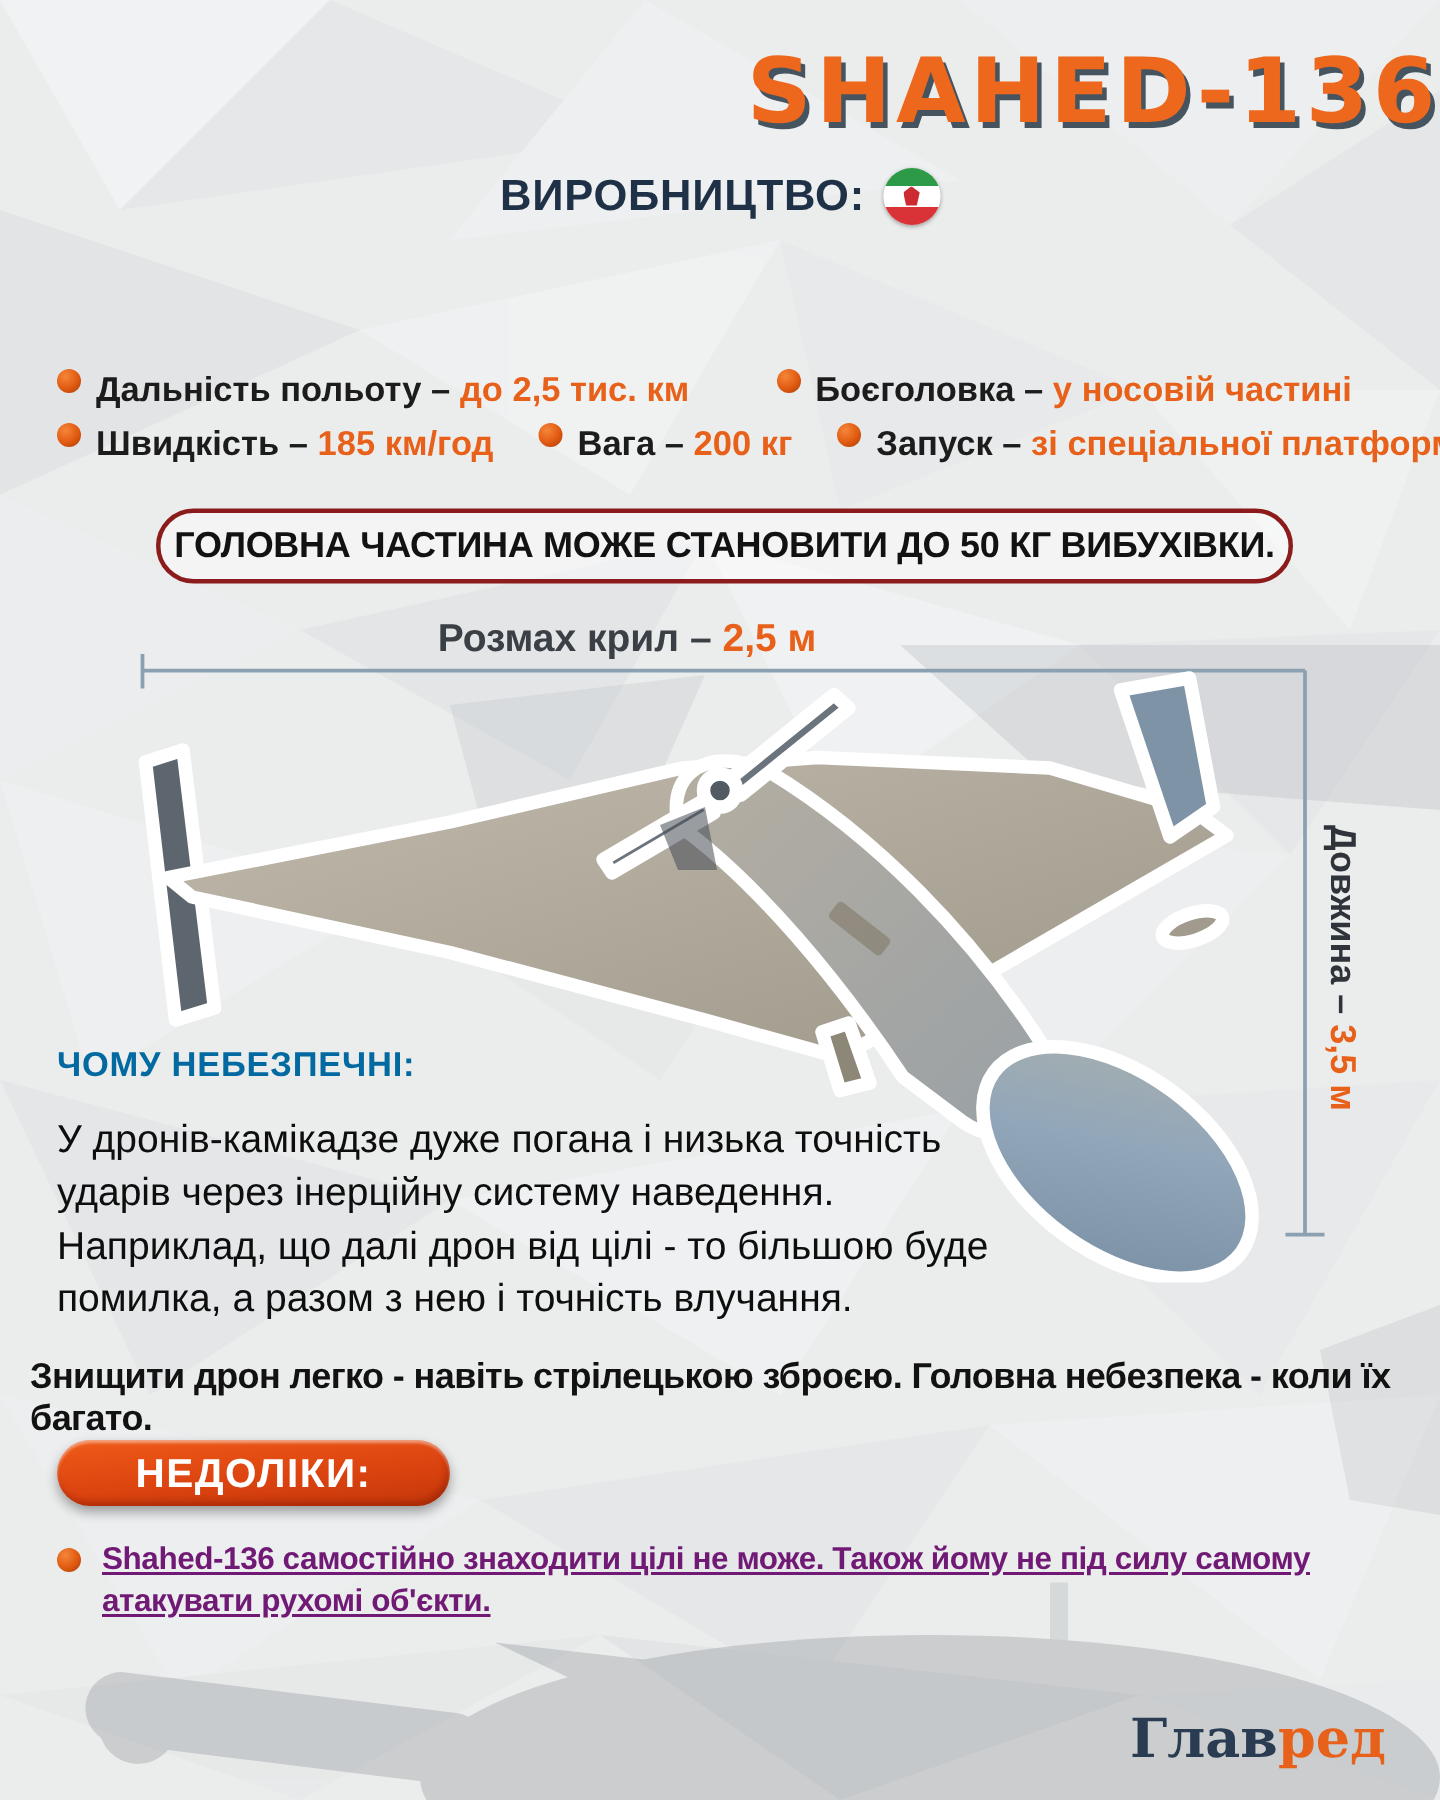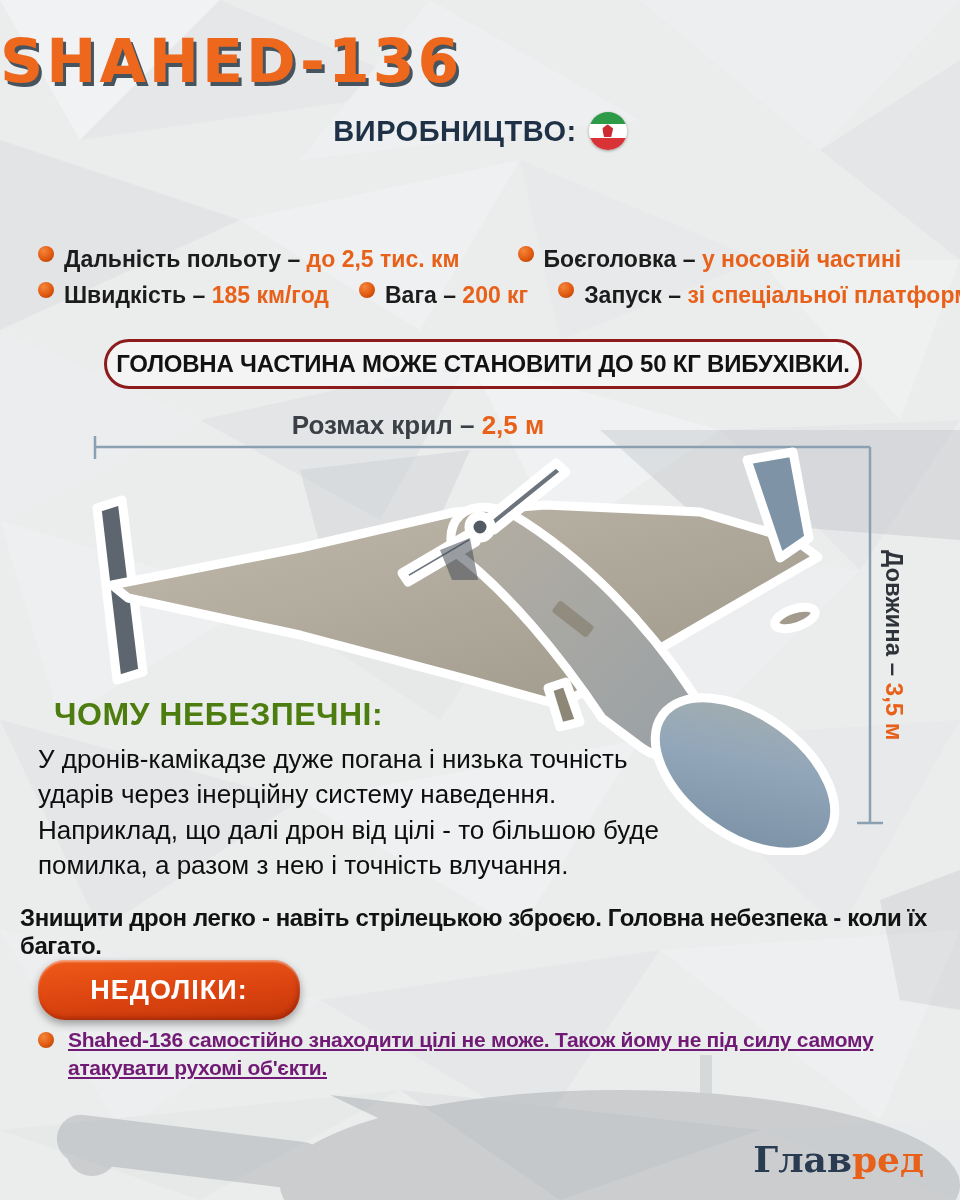--- a/index.html
+++ b/index.html
@@ -1,21 +1,21 @@
 <!DOCTYPE html>
 <html><head>
 <meta charset="utf-8">
 <style>
   html,body{margin:0;padding:0;}
   body{font-family:"Liberation Sans", sans-serif;}
   .canvas{position:relative;width:960px;height:1200px;overflow:hidden;background:#ebecec;}
   .bg-svg{position:absolute;left:0;top:0;z-index:0;}
   .layer{position:absolute;z-index:2;}
 
-  .title{left:0;top:26px;width:960px;text-align:left;font-size:60px;font-weight:800;
+  .title{left:0;top:26px;width:960px;text-align:right;font-size:60px;font-weight:800;
          color:#ed671c;letter-spacing:3px;text-shadow:3px 4px 0 #46545f;font-family:"DejaVu Sans", sans-serif;}
   .prod-row{left:0;top:112px;width:960px;display:flex;justify-content:center;align-items:center;gap:12px;}
   .prod-label,.prod-value{font-size:29px;font-weight:700;color:#1f3147;letter-spacing:.5px;}
   .flag{width:38px;height:38px;border-radius:50%;box-shadow:0 1px 3px rgba(0,0,0,.35);
         background:linear-gradient(to bottom,#2d9a47 0%,#2d9a47 31%,#ffffff 31%,#ffffff 69%,#d93338 69%,#d93338 100%);
         position:relative;flex:0 0 auto;}
   .flag .emblem{position:absolute;left:50%;top:50%;transform:translate(-50%,-52%);width:11px;height:13px;background:#cc2b31;
         clip-path:polygon(50% 0,100% 32%,82% 100%,18% 100%,0 32%);}
 
   .specs-heading{left:38px;top:190px;font-size:31px;font-weight:800;color:#16283e;letter-spacing:.5px;}
@@ -32,25 +32,25 @@
         background:rgba(255,255,255,.45);display:flex;align-items:center;justify-content:center;}
   .warhead-banner span{font-size:24px;font-weight:800;color:#121212;letter-spacing:-.2px;}
 
   .wingspan{left:0;top:410px;width:836px;text-align:center;font-size:26px;font-weight:700;color:#3a4046;}
   .wingspan .val{color:#e8611a;}
   .length-label{left:880px;top:550px;writing-mode:vertical-rl;font-size:24px;font-weight:700;color:#2e343a;}
   .length-label .val{color:#e8611a;}
 
   .drone-svg{position:absolute;left:0;top:430px;z-index:2;}
 
-  .danger-heading{left:38px;top:696px;font-size:32px;font-weight:800;color:#4d7c0f;letter-spacing:.5px;z-index:3;margin-left:16px;}
+  .danger-heading{left:38px;top:696px;font-size:23px;font-weight:800;color:#0369a1;letter-spacing:.5px;z-index:3;}
   .danger-par{left:38px;top:742px;width:660px;font-size:26px;font-weight:400;color:#0e0e0e;line-height:1.36;z-index:3;}
   .danger-note{left:20px;top:904px;width:930px;font-size:24px;font-weight:700;color:#121212;letter-spacing:-.4px;z-index:3;}
 
-  .drawbacks-btn{left:38px;top:960px;width:262px;height:60px;border-radius:27px;
+  .drawbacks-btn{left:38px;top:960px;width:262px;height:44px;border-radius:27px;
         background:linear-gradient(175deg,#ef5a17 0%,#dc4410 55%,#c4370a 100%);
         box-shadow:0 4px 8px rgba(0,0,0,.35), inset 0 2px 2px rgba(255,255,255,.45), inset -2px -3px 4px rgba(120,20,0,.4);
         display:flex;align-items:center;justify-content:center;z-index:3;}
   .drawbacks-btn span{color:#ffffff;font-size:27px;font-weight:800;letter-spacing:1px;}
   .drawback-item{left:38px;top:1026px;width:880px;display:flex;gap:14px;align-items:flex-start;z-index:3;}
   .drawback-item .bullet{margin-top:6px;}
   .drawback-text{font-size:21px;font-weight:700;color:#701a75;letter-spacing:-.3px;line-height:1.35;width:828px;text-decoration:underline;}
 
   .logo{right:36px;top:1138px;font-family:"DejaVu Serif", serif;font-size:36px;font-weight:700;z-index:3;}
   .logo .p1{color:#2a3c52;}

